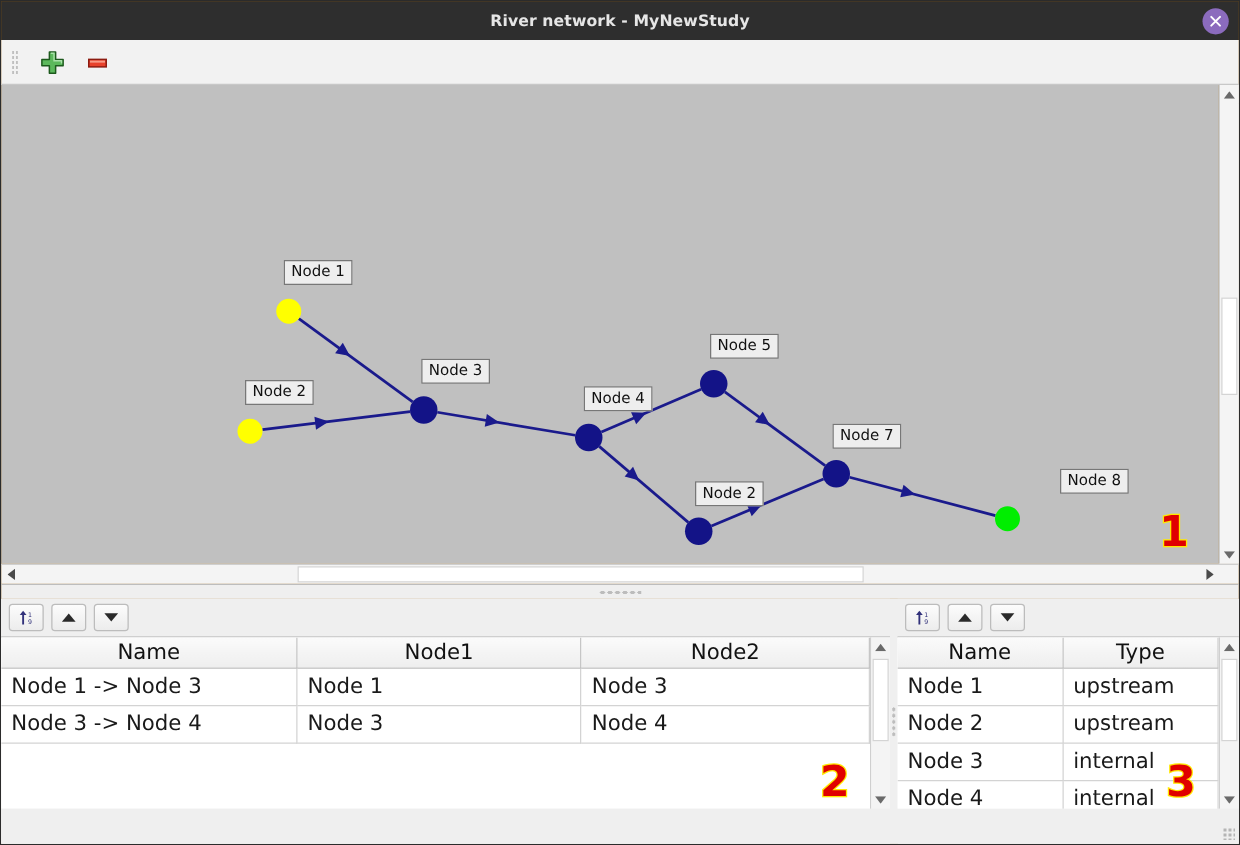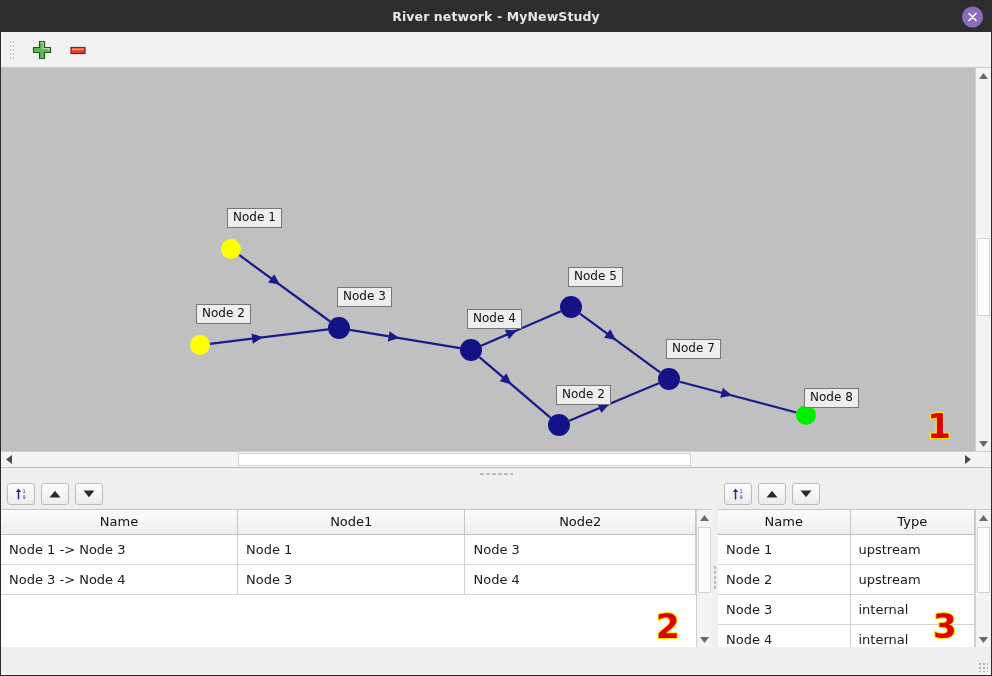--- a/index.html
+++ b/index.html
@@ -209,21 +209,21 @@
   .table-scroll {
     flex: 1 1 auto;
     min-width: 0;
     overflow: hidden;
     background: #fff;
   }
   table.grid {
     border-collapse: collapse;
     width: 100%;
     table-layout: fixed;
-    font-size: 13px;
+    font-size: 17px;
     color: #1a1a1a;
   }
   table.grid th {
     background: linear-gradient(#fbfbfb, #eeeeee);
     border-right: 1px solid #c6c6c6;
     border-bottom: 1px solid #bdbdbd;
     font-weight: normal;
     height: 24px;
     text-align: center;
     color: #121212;
@@ -313,21 +313,21 @@
           </g>
       </svg>
       <div id="labels-layer">
           <div class="node-label" style="left: 226px; top: 140px;">Node 1</div>
           <div class="node-label" style="left: 195px; top: 236px;">Node 2</div>
           <div class="node-label" style="left: 336px; top: 219px;">Node 3</div>
           <div class="node-label" style="left: 466px; top: 241px;">Node 4</div>
           <div class="node-label" style="left: 567px; top: 199px;">Node 5</div>
           <div class="node-label" style="left: 555px; top: 317px;">Node 2</div>
           <div class="node-label" style="left: 665px; top: 271px;">Node 7</div>
-          <div class="node-label" style="left: 803px; top: 307px; margin-top: 13px;">Node 8</div>
+          <div class="node-label" style="left: 847px; top: 307px;">Node 8</div>
         </div>
       <div class="annot" style="right:24px; bottom:8px;">1</div>
     </div>
 
     <div class="vsb">
       <div class="btn">
         <svg width="9" height="6" viewBox="0 0 9 6">
             <path d="M4.5 0 L9 6 L0 6 Z" fill="#6a6a6a"></path>
           </svg>
       </div>

